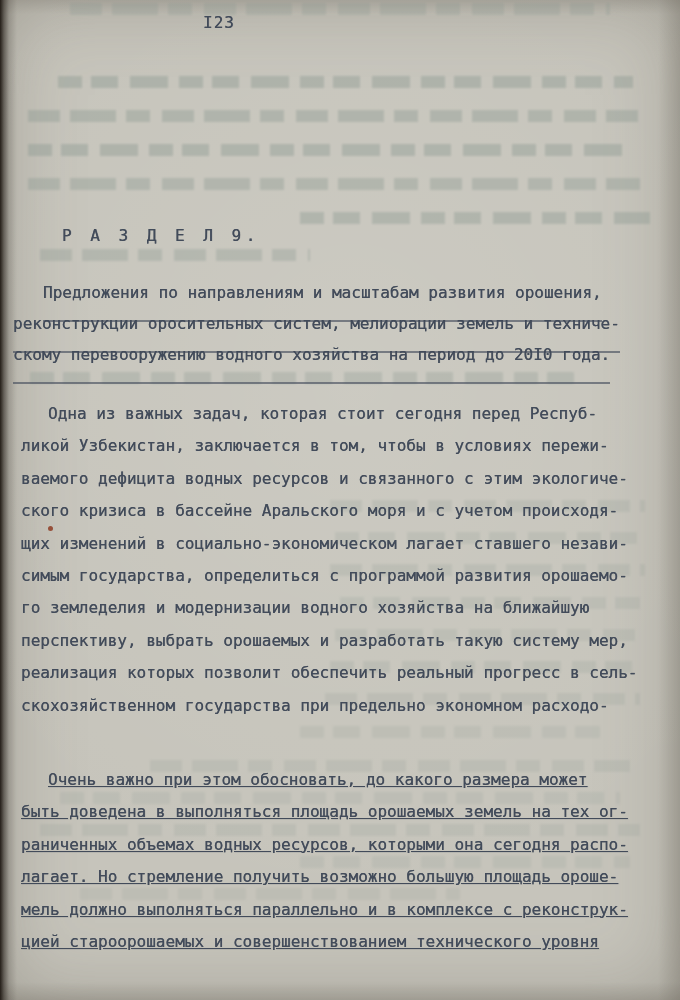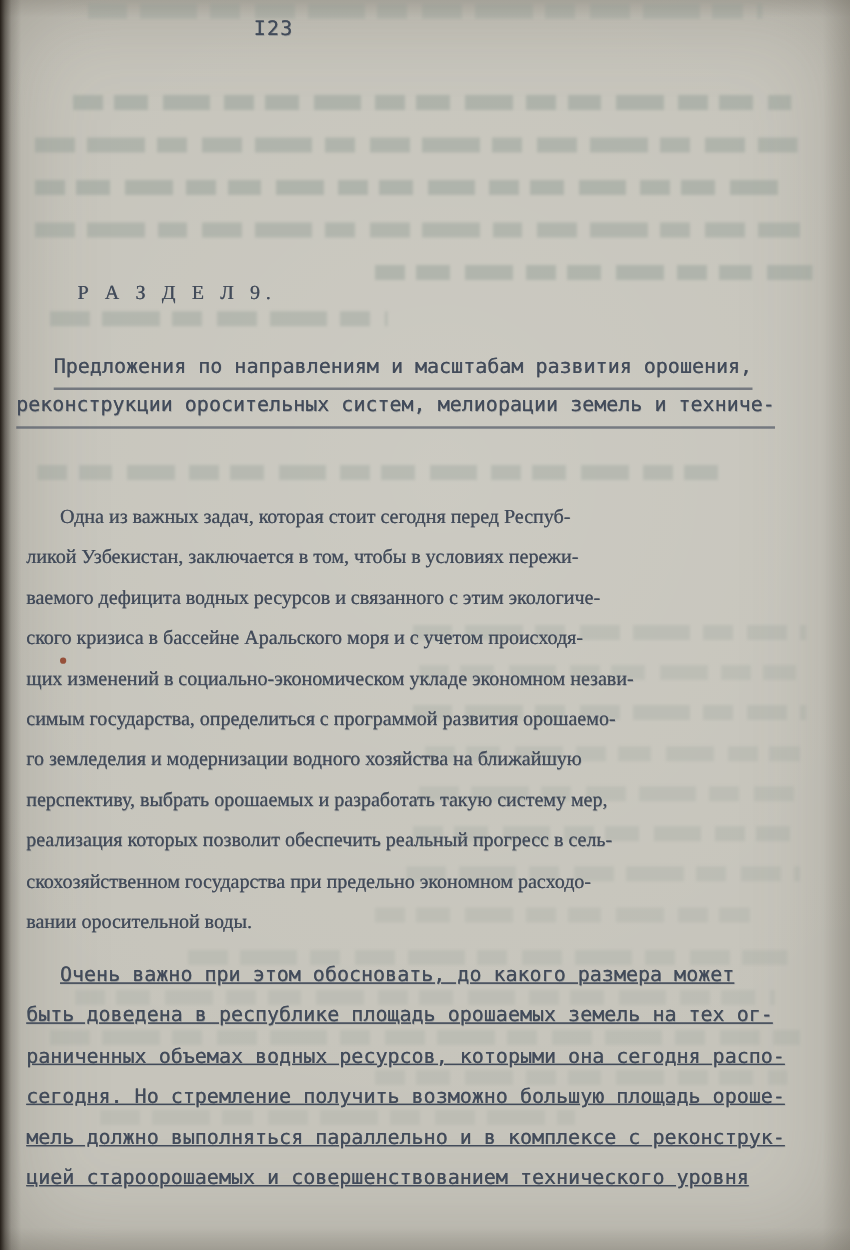--- a/index.html
+++ b/index.html
@@ -35,26 +35,26 @@
     pointer-events:none;
   }
   .ghost.a{background:repeating-linear-gradient(90deg,var(--ghost) 0 32px,transparent 32px 42px,var(--ghost) 42px 88px,transparent 88px 98px,var(--ghost) 98px 122px,transparent 122px 134px);}
   .ghost.b{background:repeating-linear-gradient(90deg,var(--ghost) 0 24px,transparent 24px 33px,var(--ghost) 33px 60px,transparent 60px 72px,var(--ghost) 72px 110px,transparent 110px 121px);}
   .typed{
     font-size:16px;
     text-shadow:0 0 0.5px rgba(66,75,90,0.75), 0.4px 0.4px 0 rgba(66,75,90,0.30);
     white-space:nowrap;
   }
   .pageno{position:absolute;left:203px;top:13px;letter-spacing:1px;}
-  .heading{position:absolute;left:62px;top:226px;letter-spacing:4.5px;font-family:Liberation Serif, serif;}
+  .heading{position:absolute;left:62px;top:226px;letter-spacing:4.5px;}
   .title{position:absolute;left:13px;top:277px;width:650px;line-height:31.2px;}
-  .title .txt{border-bottom:2px solid rgba(66,75,90,0.62);padding-bottom:8px;text-align:center;}
+  .title .txt{border-bottom:2px solid rgba(66,75,90,0.62);padding-bottom:18px;text-align:center;}
   .title .line:first-child{text-indent:30px;}
   .para{position:absolute;width:645px;line-height:32.4px;}
-  .para.p1{left:21px;top:398px;font-family:Liberation Serif, serif;}
+  .para.p1{left:21px;top:398px;}
   .para.p2{left:21px;top:764px;text-decoration:underline;}
   .para .line:first-child{text-indent:27px;}
   .speck{position:absolute;border-radius:50%;pointer-events:none;}
 </style>
 </head>
 <body>
 
 <div class="page">
 
   <div id="ghost-layer">
@@ -83,41 +83,41 @@
 
   <div class="binding"></div>
 
   <div class="typed pageno">I23</div>
 
   <div class="typed heading">Р А З Д Е Л   9.</div>
 
   <div class="typed title">
       <div class="line"><span class="txt">Предложения по направлениям и масштабам развития орошения,</span></div>
       <div class="line"><span class="txt">реконструкции оросительных систем, мелиорации земель и техниче-</span></div>
+      <div class="line"><span class="txt">скому перевооружению водного хозяйства на период до 20I0 года.</span></div>
     </div>
 
   <div class="typed para p1">
       <div class="line"><span class="txt">Одна из важных задач, которая стоит сегодня перед Респуб-</span></div>
       <div class="line"><span class="txt">ликой Узбекистан, заключается в том, чтобы в условиях пережи-</span></div>
       <div class="line"><span class="txt">ваемого дефицита водных ресурсов и связанного с этим экологиче-</span></div>
       <div class="line"><span class="txt">ского кризиса в бассейне Аральского моря и с учетом происходя-</span></div>
-      <div class="line"><span class="txt">щих изменений в социально-экономическом укладе экономном незави-</span></div>
+      <div class="line"><span class="txt">щих изменений в социально-экономическом лагает ставшего незави-</span></div>
       <div class="line"><span class="txt">симым государства, определиться с программой развития орошаемо-</span></div>
       <div class="line"><span class="txt">го земледелия и модернизации водного хозяйства на ближайшую</span></div>
       <div class="line"><span class="txt">перспективу, выбрать орошаемых и разработать такую систему мер,</span></div>
       <div class="line"><span class="txt">реализация которых позволит обеспечить реальный прогресс в сель-</span></div>
       <div class="line"><span class="txt">скохозяйственном государства при предельно экономном расходо-</span></div>
-      <div class="line"><span class="txt">вании оросительной воды.</span></div>
     </div>
 
   <div class="typed para p2">
       <div class="line"><span class="txt">Очень важно при этом обосновать, до какого размера может</span></div>
-      <div class="line"><span class="txt">быть доведена в республике площадь орошаемых земель на тех ог-</span></div>
+      <div class="line"><span class="txt">быть доведена в выполняться площадь орошаемых земель на тех ог-</span></div>
       <div class="line"><span class="txt">раниченных объемах водных ресурсов, которыми она сегодня распо-</span></div>
-      <div class="line"><span class="txt">сегодня. Но стремление получить возможно большую площадь ороше-</span></div>
+      <div class="line"><span class="txt">лагает. Но стремление получить возможно большую площадь ороше-</span></div>
       <div class="line"><span class="txt">мель должно выполняться параллельно и в комплексе с реконструк-</span></div>
       <div class="line"><span class="txt">цией староорошаемых и совершенствованием технического уровня</span></div>
     </div>
 
   <div id="speck-layer">
       <div class="speck" style="top: 526px; left: 48px; width: 5px; height: 5px; background: rgb(150, 80, 58);"></div>
     </div>
 
 </div>
 

